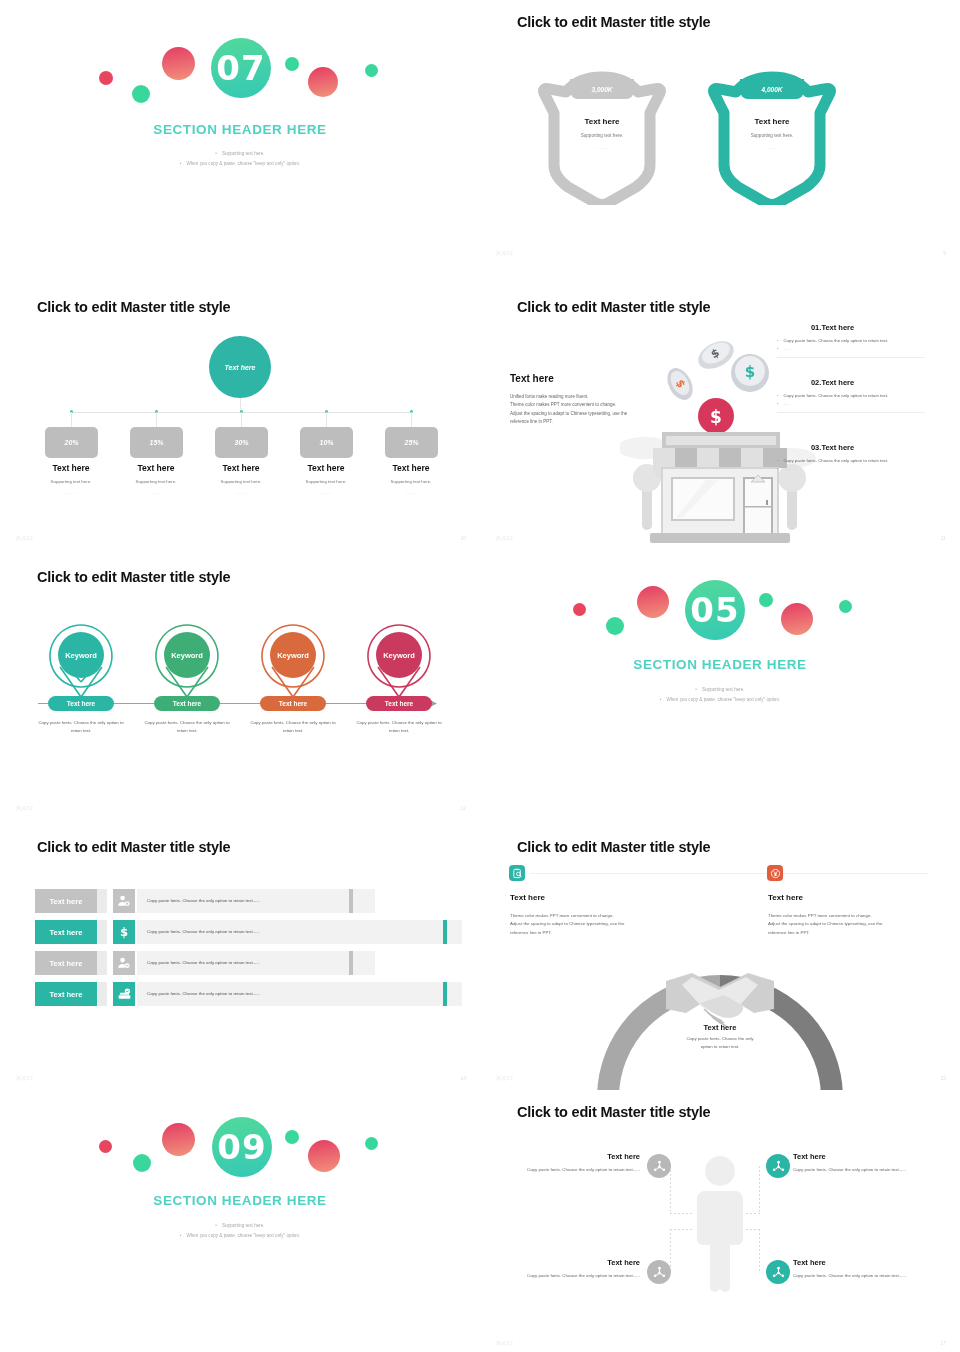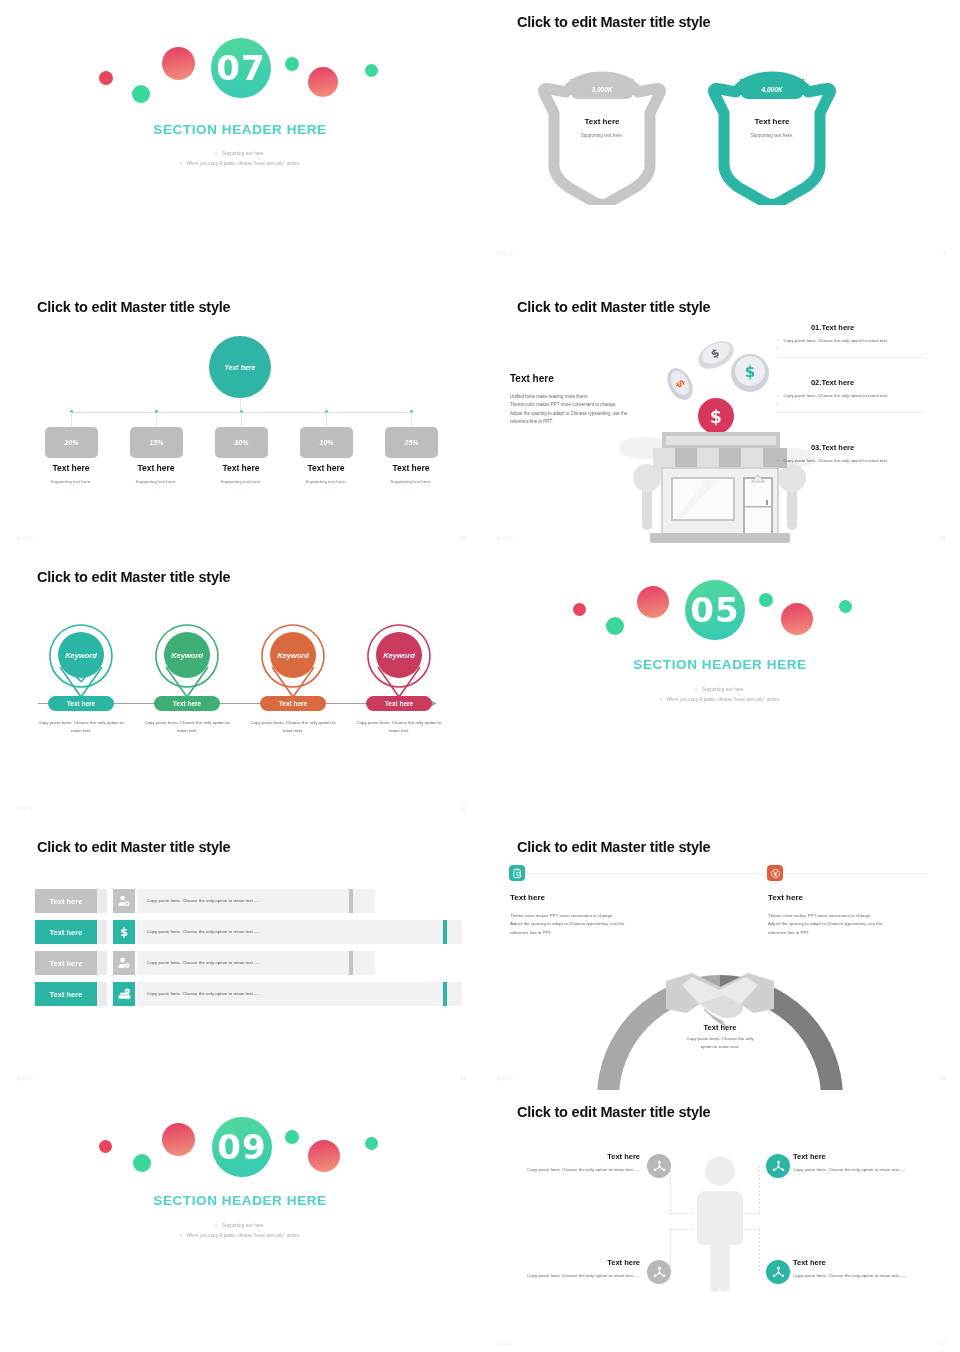--- a/index.html
+++ b/index.html
@@ -58,21 +58,21 @@
   .pctdots{position:absolute;width:90px;text-align:center;font-size:4.4px;color:#d0d0d0;letter-spacing:.6px;}
 
   
   .blkh{font-size:10px;font-weight:bold;color:#111;}
   .blkp{font-size:4.5px;color:#666;line-height:8.3px;}
   .numh{font-size:7.5px;font-weight:bold;color:#111;text-align:center;}
   .nitem{font-size:4.3px;color:#666;line-height:7.6px;}
   .nrule{position:absolute;height:1px;background:#ededed;}
 
   
-  .pinwrap{position:absolute;width:66px;height:78px;font-style:italic;}
+  .pinwrap{position:absolute;width:66px;height:78px;}
   .pinout{position:absolute;left:0;top:0;width:66px;height:78px;}
   .pinfill{position:absolute;left:10px;top:9px;width:46px;height:46px;border-radius:50%;
            display:flex;align-items:center;justify-content:center;color:#fff;
            font-size:7.5px;font-weight:bold;}
   .pill{position:absolute;width:66px;height:15px;border-radius:8px;display:flex;
         align-items:center;justify-content:center;color:#fff;font-size:6.5px;font-weight:bold;}
   .pindesc{position:absolute;width:96px;text-align:center;font-size:4.4px;color:#666;line-height:8px;}
   .axis{position:absolute;height:1px;background:#9aa0ab;}
 
   

